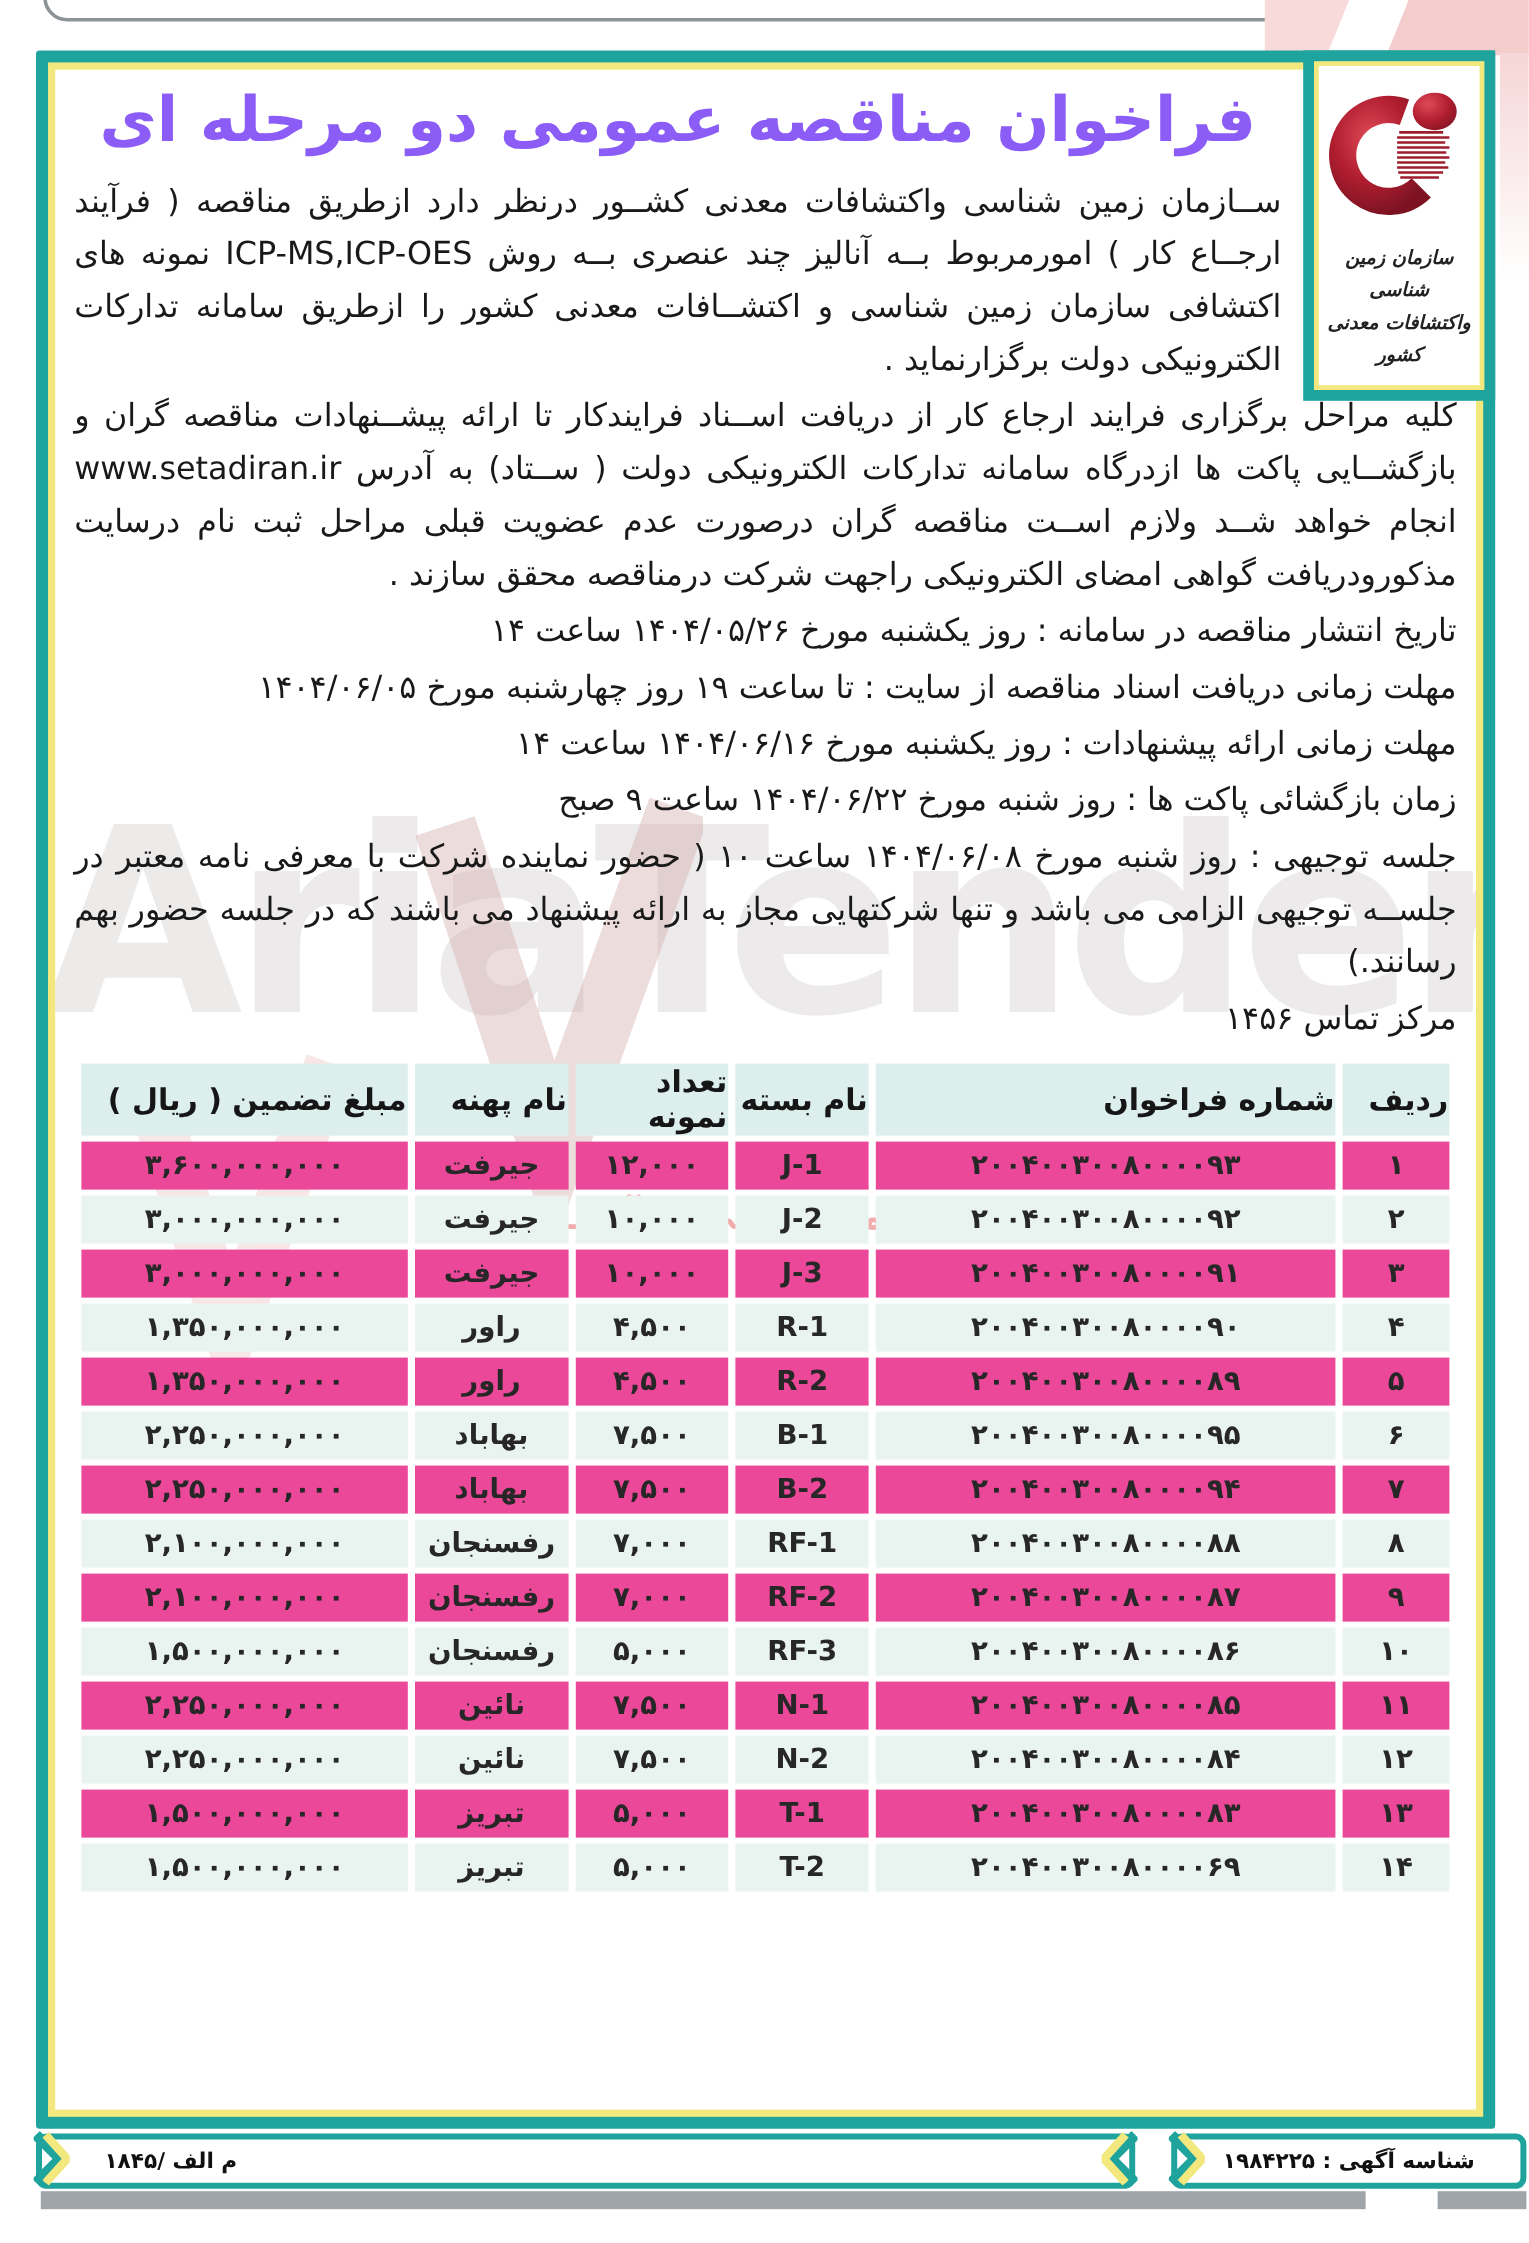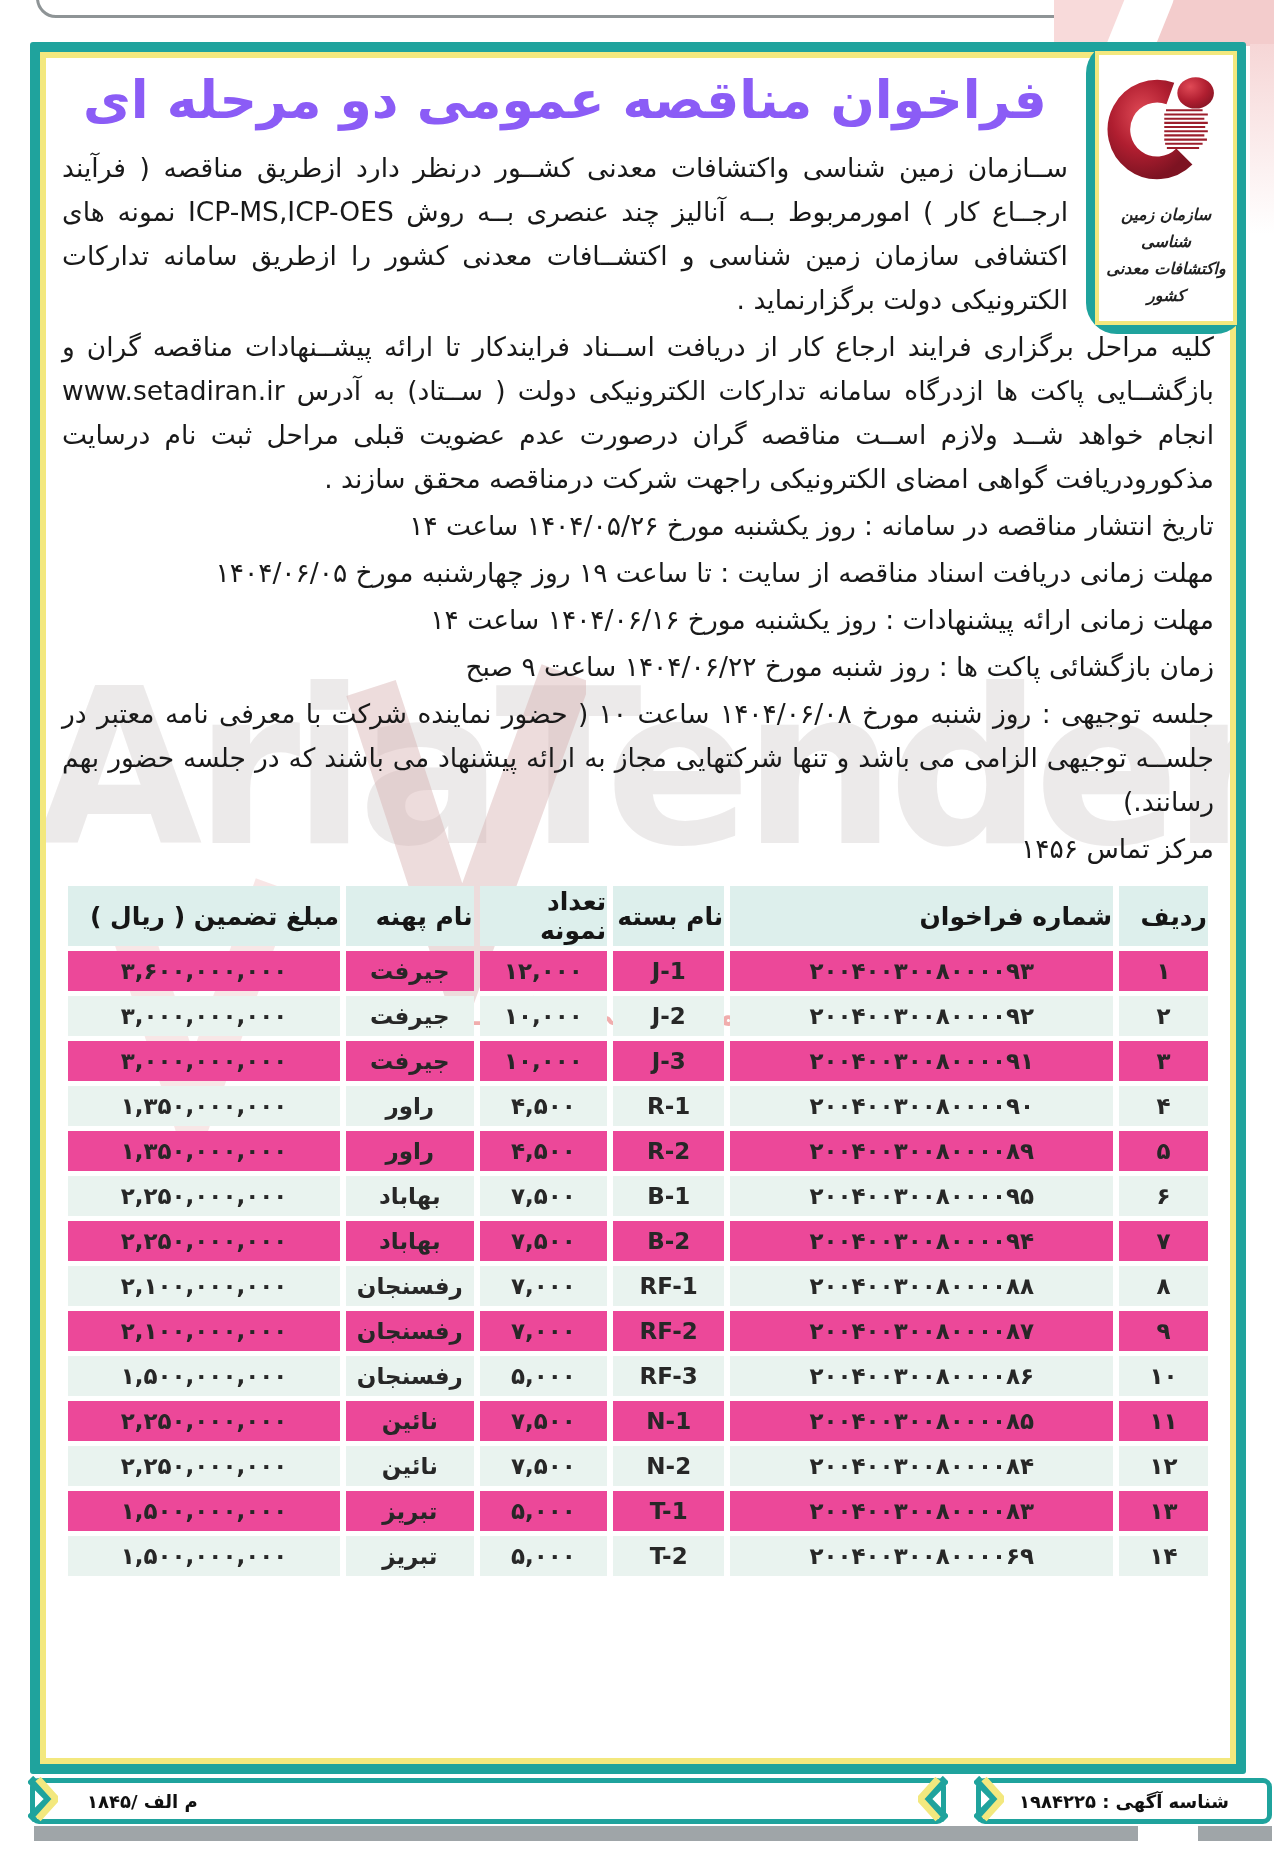--- a/index.html
+++ b/index.html
@@ -40,21 +40,21 @@
   table.tender th{background:#ddefec;font-size:25px;font-weight:bold;height:46px;
         color:#161616;text-align:right;}
   table.tender td{font-size:23px;font-weight:bold;height:38px;text-align:center;color:#272727;}
   tr.pink td{background:#ec4899;}
   tr.pale td{background:#e9f3ef;}
   td.ltr{direction:ltr;}
   col.c-radif{width:8%;}col.c-code{width:34.5%;}col.c-pack{width:10%;}
   col.c-count{width:11.5%;}col.c-zone{width:11.5%;}col.c-amount{width:24.5%;}
   
   .logo-box{position:absolute;left:1086px;top:42px;width:160px;height:292px;
-        background:#1fa39d;padding:9px;box-sizing:border-box;z-index:4;border-radius:31px;}
+        background:#1fa39d;padding:9px;box-sizing:border-box;z-index:4;}
   .logo-inner{background:#f3e87e;width:100%;height:100%;padding:4px;box-sizing:border-box;}
   .logo-white{background:#fff;width:100%;height:100%;box-sizing:border-box;display:flex;
         flex-direction:column;align-items:center;padding-top:8px;}
   .org-name{font-family:"DejaVu Serif",serif;font-style:italic;font-weight:bold;
         font-size:16px;line-height:27px;color:#222;text-align:center;}
   
   .ribbon{position:absolute;top:1778px;height:46px;background:#fff;border:5px solid #1fa39d;
         border-radius:9px;box-sizing:border-box;z-index:3;}
   .ribbon-left{left:30px;width:916px;}
   .ribbon-right{left:976px;width:296px;}

